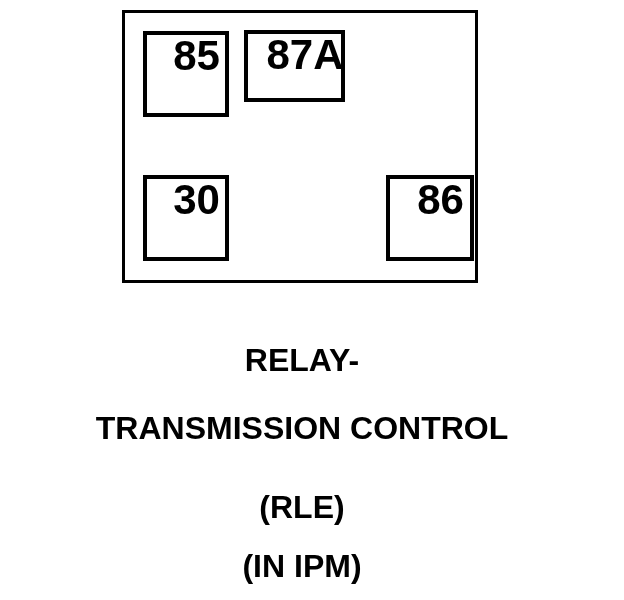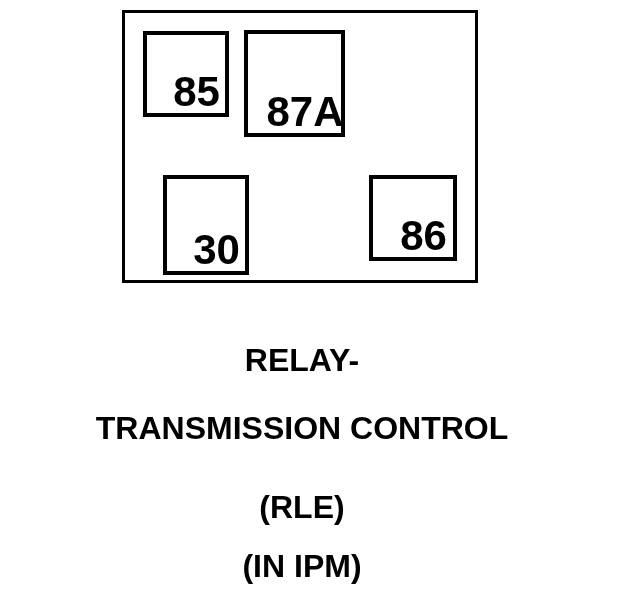--- a/index.html
+++ b/index.html
@@ -27,35 +27,35 @@
     border: 3px solid var(--ink, #000000);
     box-sizing: border-box;
     background: var(--bg, #ffffff);
   }
   
   .pin {
     position: absolute;
     border: 4px solid var(--ink, #000000);
     box-sizing: border-box;
     display: flex;
-    align-items: flex-end;
+    align-items: flex-start;
     justify-content: center;
     background: var(--bg, #ffffff);
     padding-left: 21px;
   }
   .pin-label {
     font-size: 42px;
     line-height: 1;
     letter-spacing: 0;
   }
   .pin-85  { left: 18px;  top: 18px;  width: 86px;  height: 86px; }
-  .pin-87a { left: 119px; top: 17px;  width: 101px; height: 107px; }
+  .pin-87a { left: 119px; top: 17px;  width: 101px; height: 72px; }
   .pin-87  { left: 241px; top: 17px;  width: 89px;  height: 87px; }
-  .pin-30  { left: 18px;  top: 162px; width: 86px;  height: 100px; margin-left: 20px; }
-  .pin-86  { left: 244px; top: 162px; width: 88px;  height: 86px; }
+  .pin-30  { left: 18px;  top: 162px; width: 86px;  height: 86px; }
+  .pin-86  { left: 261px; top: 162px; width: 88px;  height: 86px; }
   
   .caption-line {
     position: absolute;
     left: 0;
     width: 604px;
     height: 40px;
     display: flex;
     align-items: center;
     justify-content: center;
     font-size: 32px;

